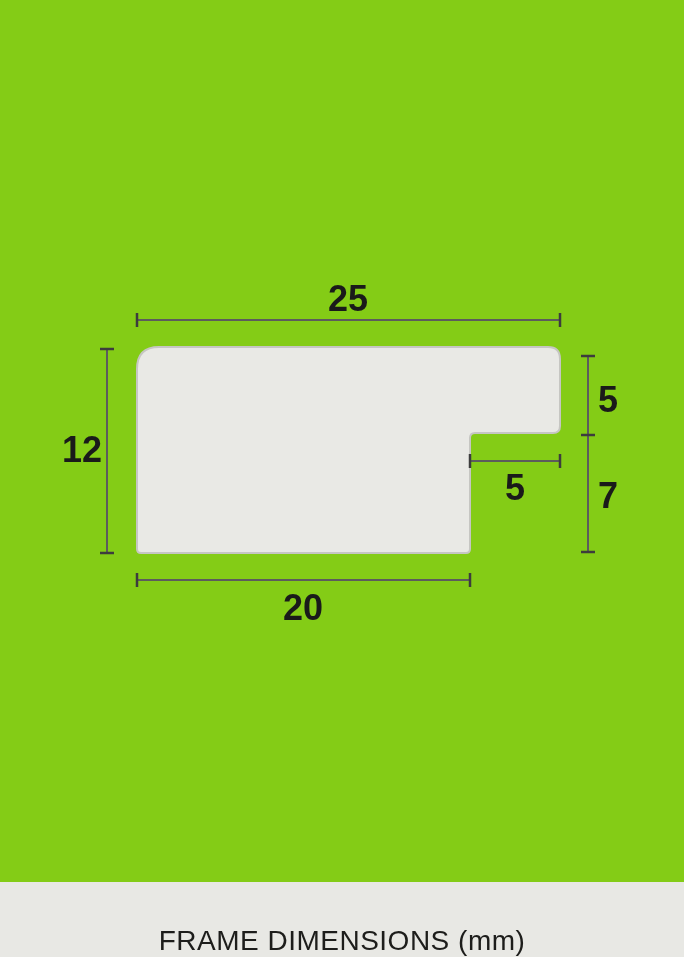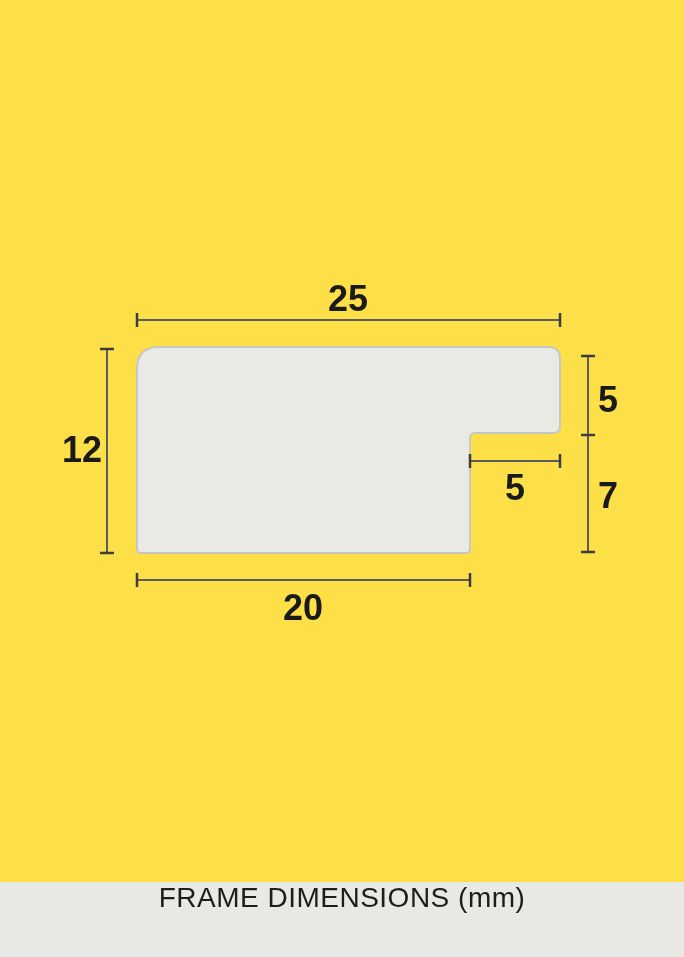--- a/index.html
+++ b/index.html
@@ -5,21 +5,21 @@
   html, body {
     margin: 0;
     padding: 0;
     background: #ffffff;
     font-family: "Liberation Sans", sans-serif;
   }
   .page {
     position: relative;
     width: 684px;
     height: 957px;
-    background: #fde047;
+    background: #84cc16;
     overflow: hidden;
   }
   .diagram-svg {
     position: absolute;
     top: 0;
     left: 0;
     display: block;
   }
   .shape {
     fill: #e9e9e5;
@@ -43,21 +43,21 @@
     text-anchor: middle;
   }
   .footer {
     position: absolute;
     left: 0;
     bottom: 0;
     width: 684px;
     height: 75px;
     background: #e8e8e4;
     display: flex;
-    align-items: flex-start;
+    align-items: flex-end;
     justify-content: center;
   }
   .footer-caption {
     font-family: "Liberation Sans", sans-serif;
     font-size: 28px;
     font-weight: 400;
     color: #1d1d1b;
     letter-spacing: 0.5px;
     white-space: nowrap;
   }

